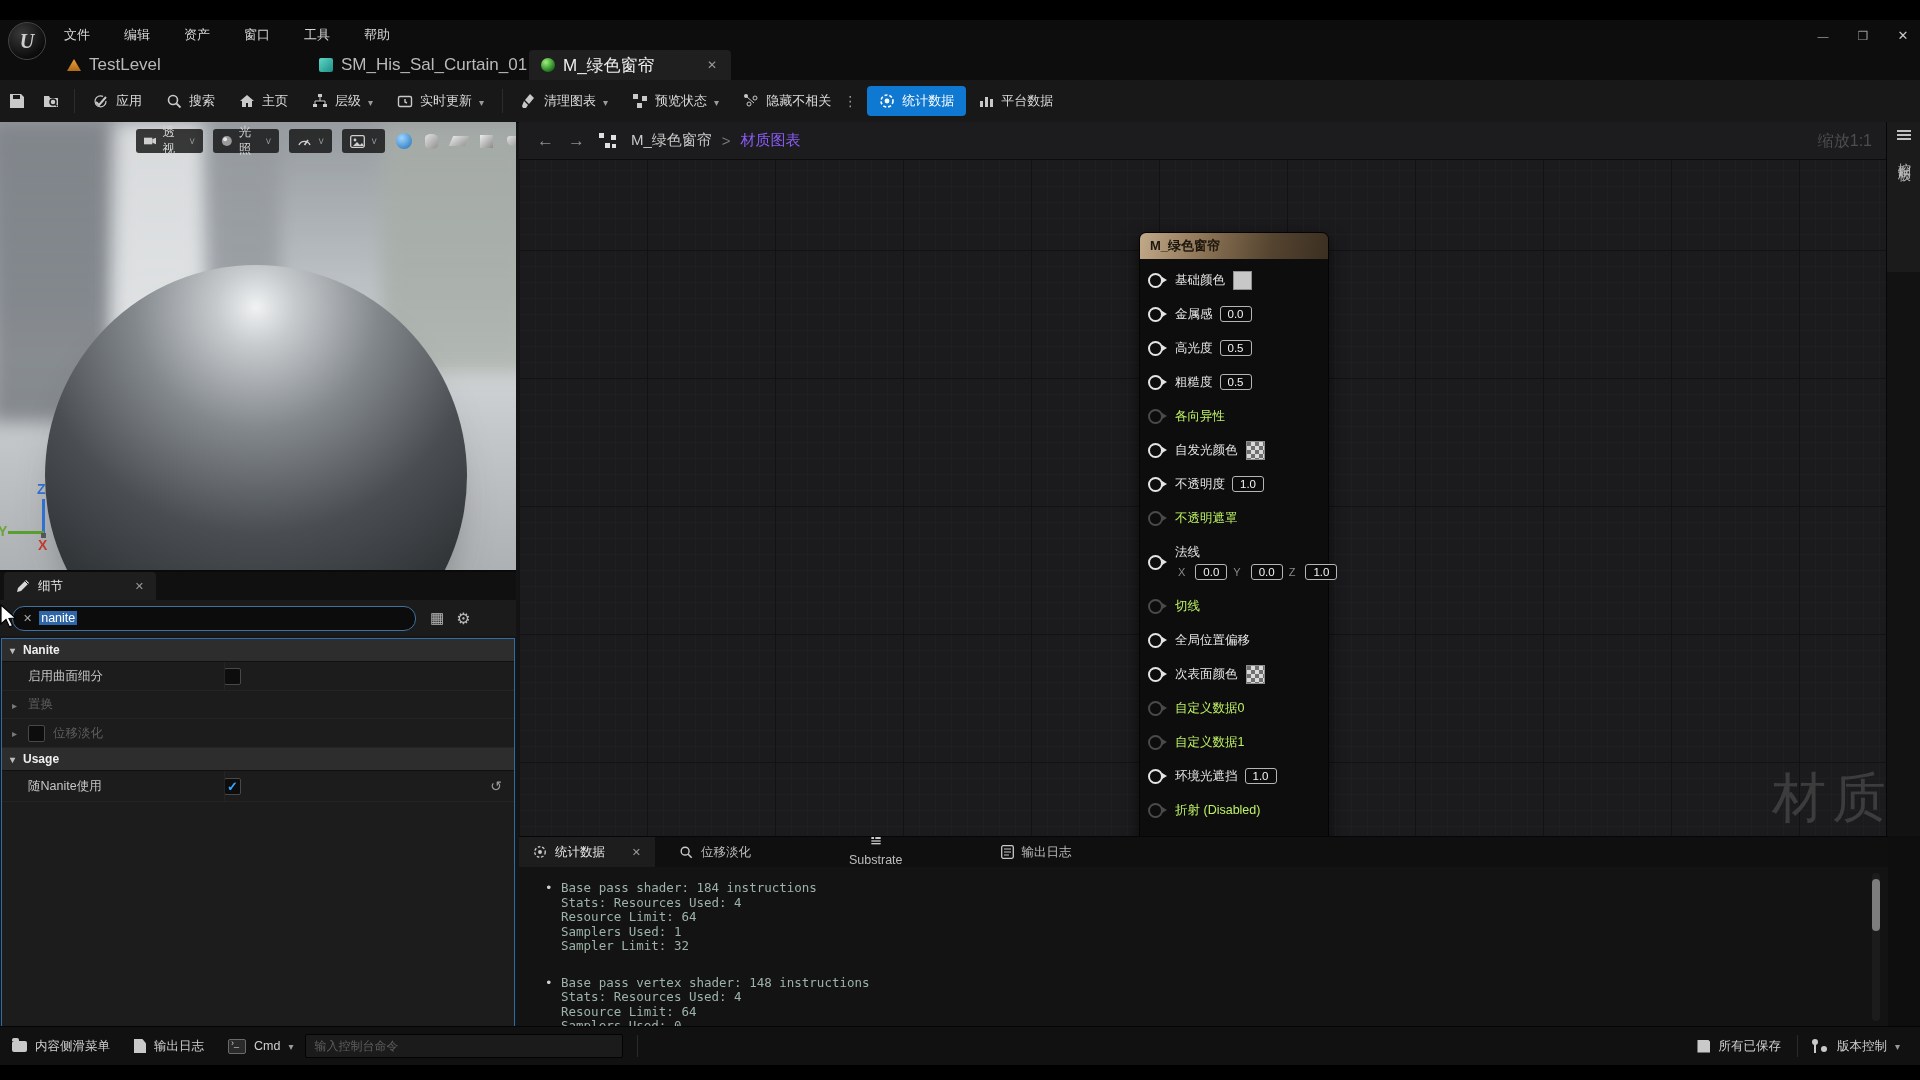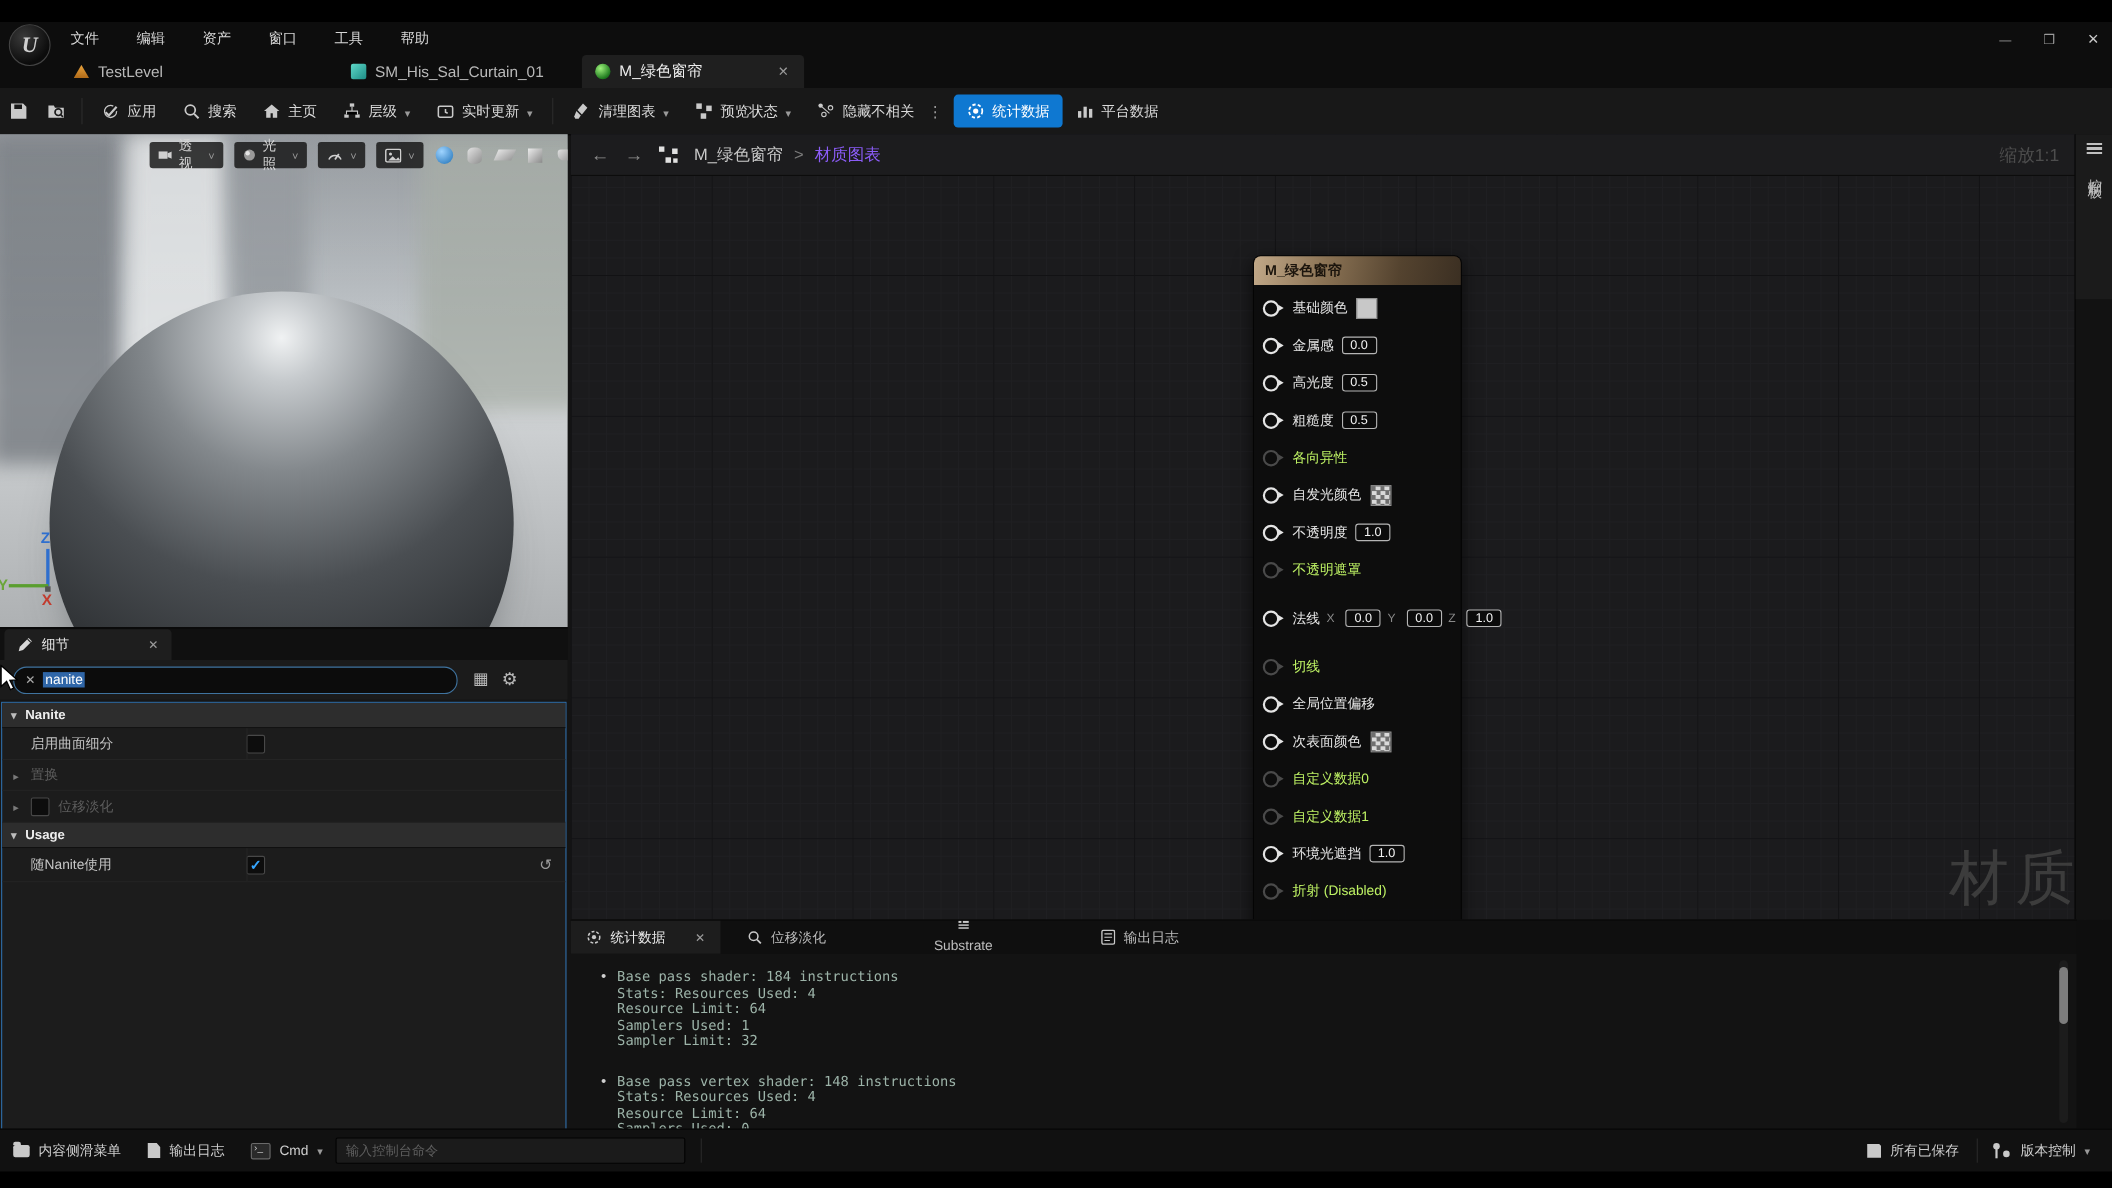--- a/index.html
+++ b/index.html
@@ -16,21 +16,21 @@
   .menu-items{display:flex;gap:34px;margin-left:64px;font-size:13px;color:#d6d6d6;}
   .menu-items span{cursor:default;}
   .win-controls{position:absolute;right:10px;top:0;height:30px;display:flex;gap:26px;align-items:center;color:#9a9a9a;font-size:13px;}
   .win-controls .wc{width:14px;text-align:center;}
   .wc-min::before{content:"—";font-size:11px;}
   .wc-max::before{content:"❒";font-size:12px;}
   .wc-close::before{content:"✕";font-size:13px;color:#c9c9c9;}
 
   
   .tabrow{position:absolute;left:0;top:30px;width:100%;height:30px;background:#0d0d0d;display:flex;align-items:flex-end;}
-  .atab{height:30px;display:flex;align-items:center;gap:8px;padding:0 14px 0 12px;font-size:14px;color:#b9b9b9;}
+  .atab{height:30px;display:flex;align-items:center;gap:8px;padding:0 14px 0 12px;font-size:17px;color:#b9b9b9;}
   .atab.t1{margin-left:55px;width:200px;}
   .atab.t2{margin-left:26px;width:190px;}
   .atab.active{background:#1f1f1f;color:#efefef;border-radius:4px 4px 0 0;width:176px;margin-left:6px;}
   .atab .close{margin-left:auto;color:#9a9a9a;font-size:12px;}
   .atab .close::before{content:"✕";}
   .icon-level{width:14px;height:12px;flex:none;background:linear-gradient(180deg,#e8a33d,#b06a18);clip-path:polygon(50% 0,100% 100%,0 100%);}
   .icon-mesh{width:14px;height:14px;flex:none;background:linear-gradient(135deg,#5fd8c8,#1d8d86);border-radius:2px;}
   .icon-mat{width:14px;height:14px;flex:none;border-radius:50%;background:radial-gradient(circle at 35% 30%,#9cf07a,#1f7a1f 70%,#0c4a0c);}
 
   
@@ -140,21 +140,21 @@
   .plabel{margin-left:12px;font-size:12.5px;color:#e6e6e6;white-space:nowrap;}
   .vbox{margin-left:7px;min-width:22px;text-align:center;font-size:11.5px;color:#f2f2f2;background:#0b0b0b;
         border:1px solid #b5b5b5;border-radius:3px;padding:1px 4px;}
   .swatch{margin-left:8px;width:17px;height:17px;border:1px solid #8f8f8f;}
   .swatch.solid{background:#c8c8c8;}
   .swatch.checker{background:repeating-conic-gradient(#d9d9d9 0 25%,#6f6f6f 0 50%);background-size:8px 8px;}
   .pin-row.dim .pin{border-color:#4a4a4a;}
   .pin-row.dim .pin::after{border-left-color:#4a4a4a;}
   .pin-row.dim .plabel{color:#bef264;}
   .pin-row.vector{height:54px;align-items:center;}
-  .vstack{margin-left:12px;display:flex;flex-direction:row;gap:3px;}
+  .vstack{margin-left:12px;display:flex;flex-direction:column;gap:3px;}
   .vstack .plabel{margin-left:0;}
   .vrow{display:flex;align-items:center;gap:3px;}
   .axis{color:#8a8a8a;font-size:11px;margin-left:3px;}
 
   
   .bottom{position:absolute;left:519px;top:816px;width:1369px;height:190px;background:#131313;border-top:1px solid #060606;}
   .b-tabs{display:flex;height:30px;background:#0f0f0f;align-items:stretch;}
   .b-tab{display:flex;align-items:center;gap:8px;padding:0 14px;font-size:12.5px;color:#bdbdbd;}
   .b-tab.active{background:#1d1d1d;color:#eaeaea;width:108px;}
   .b-tab .close{margin-left:auto;font-size:11px;color:#9a9a9a;}

